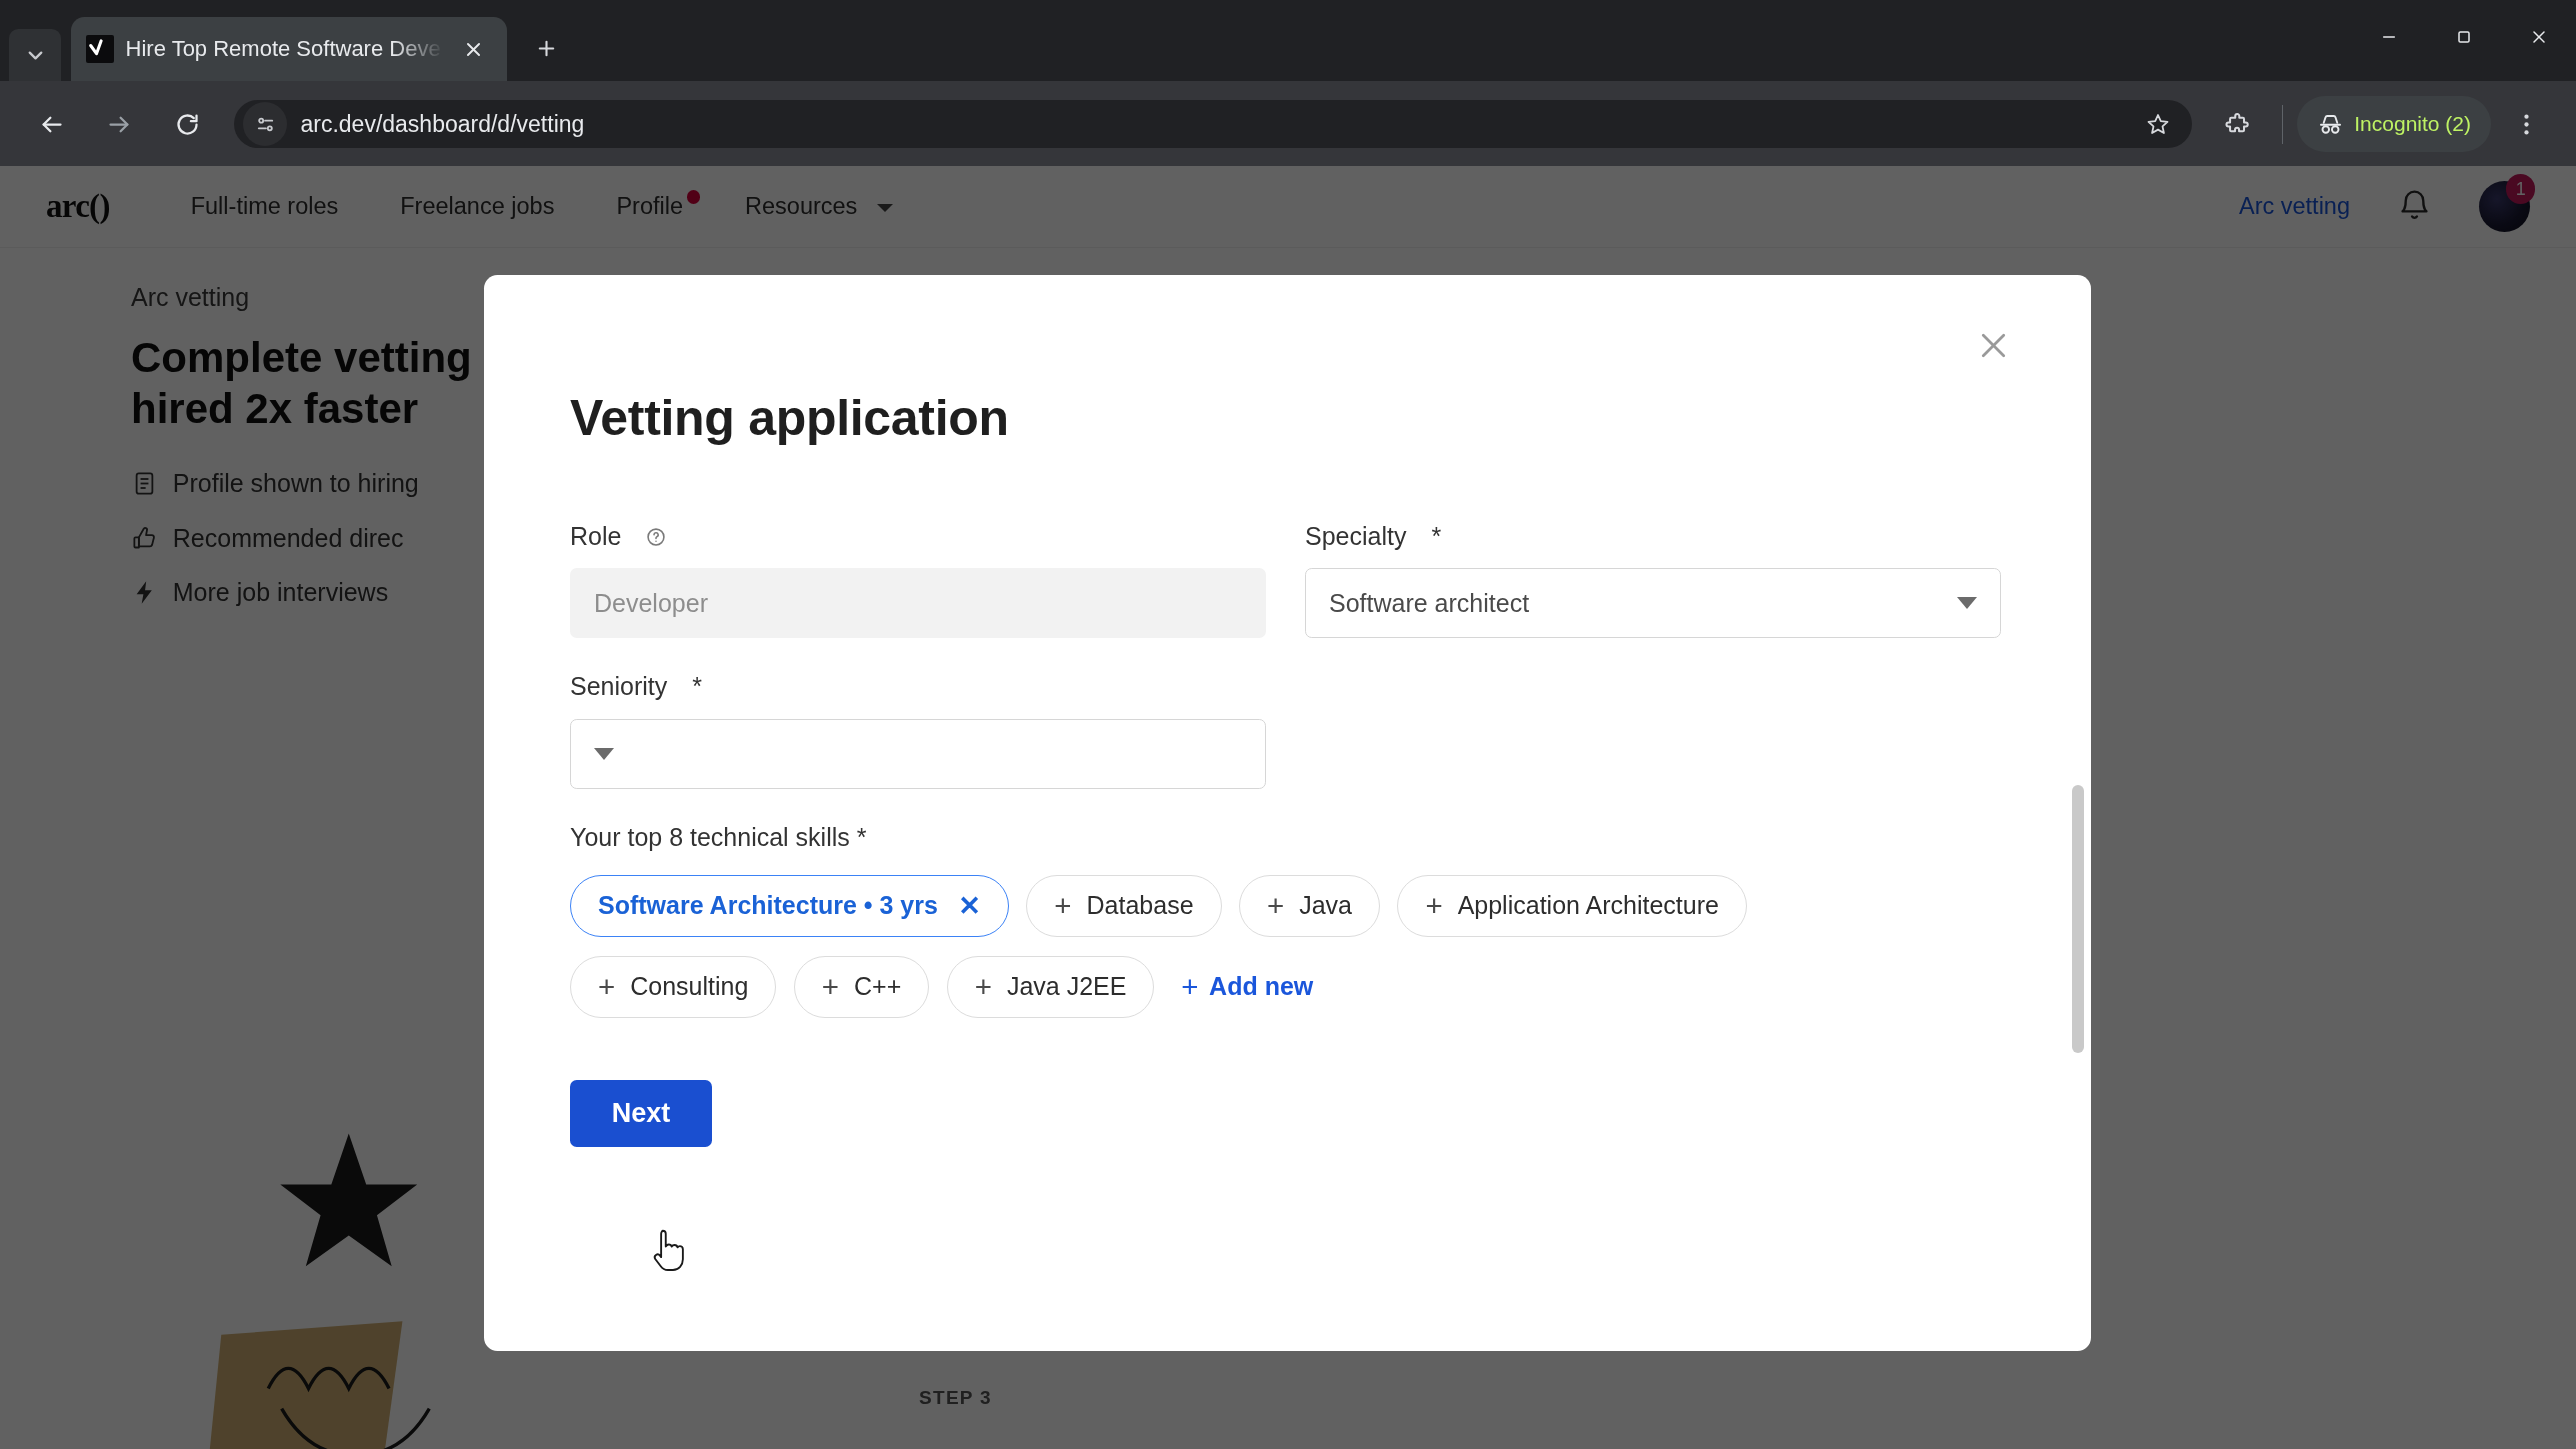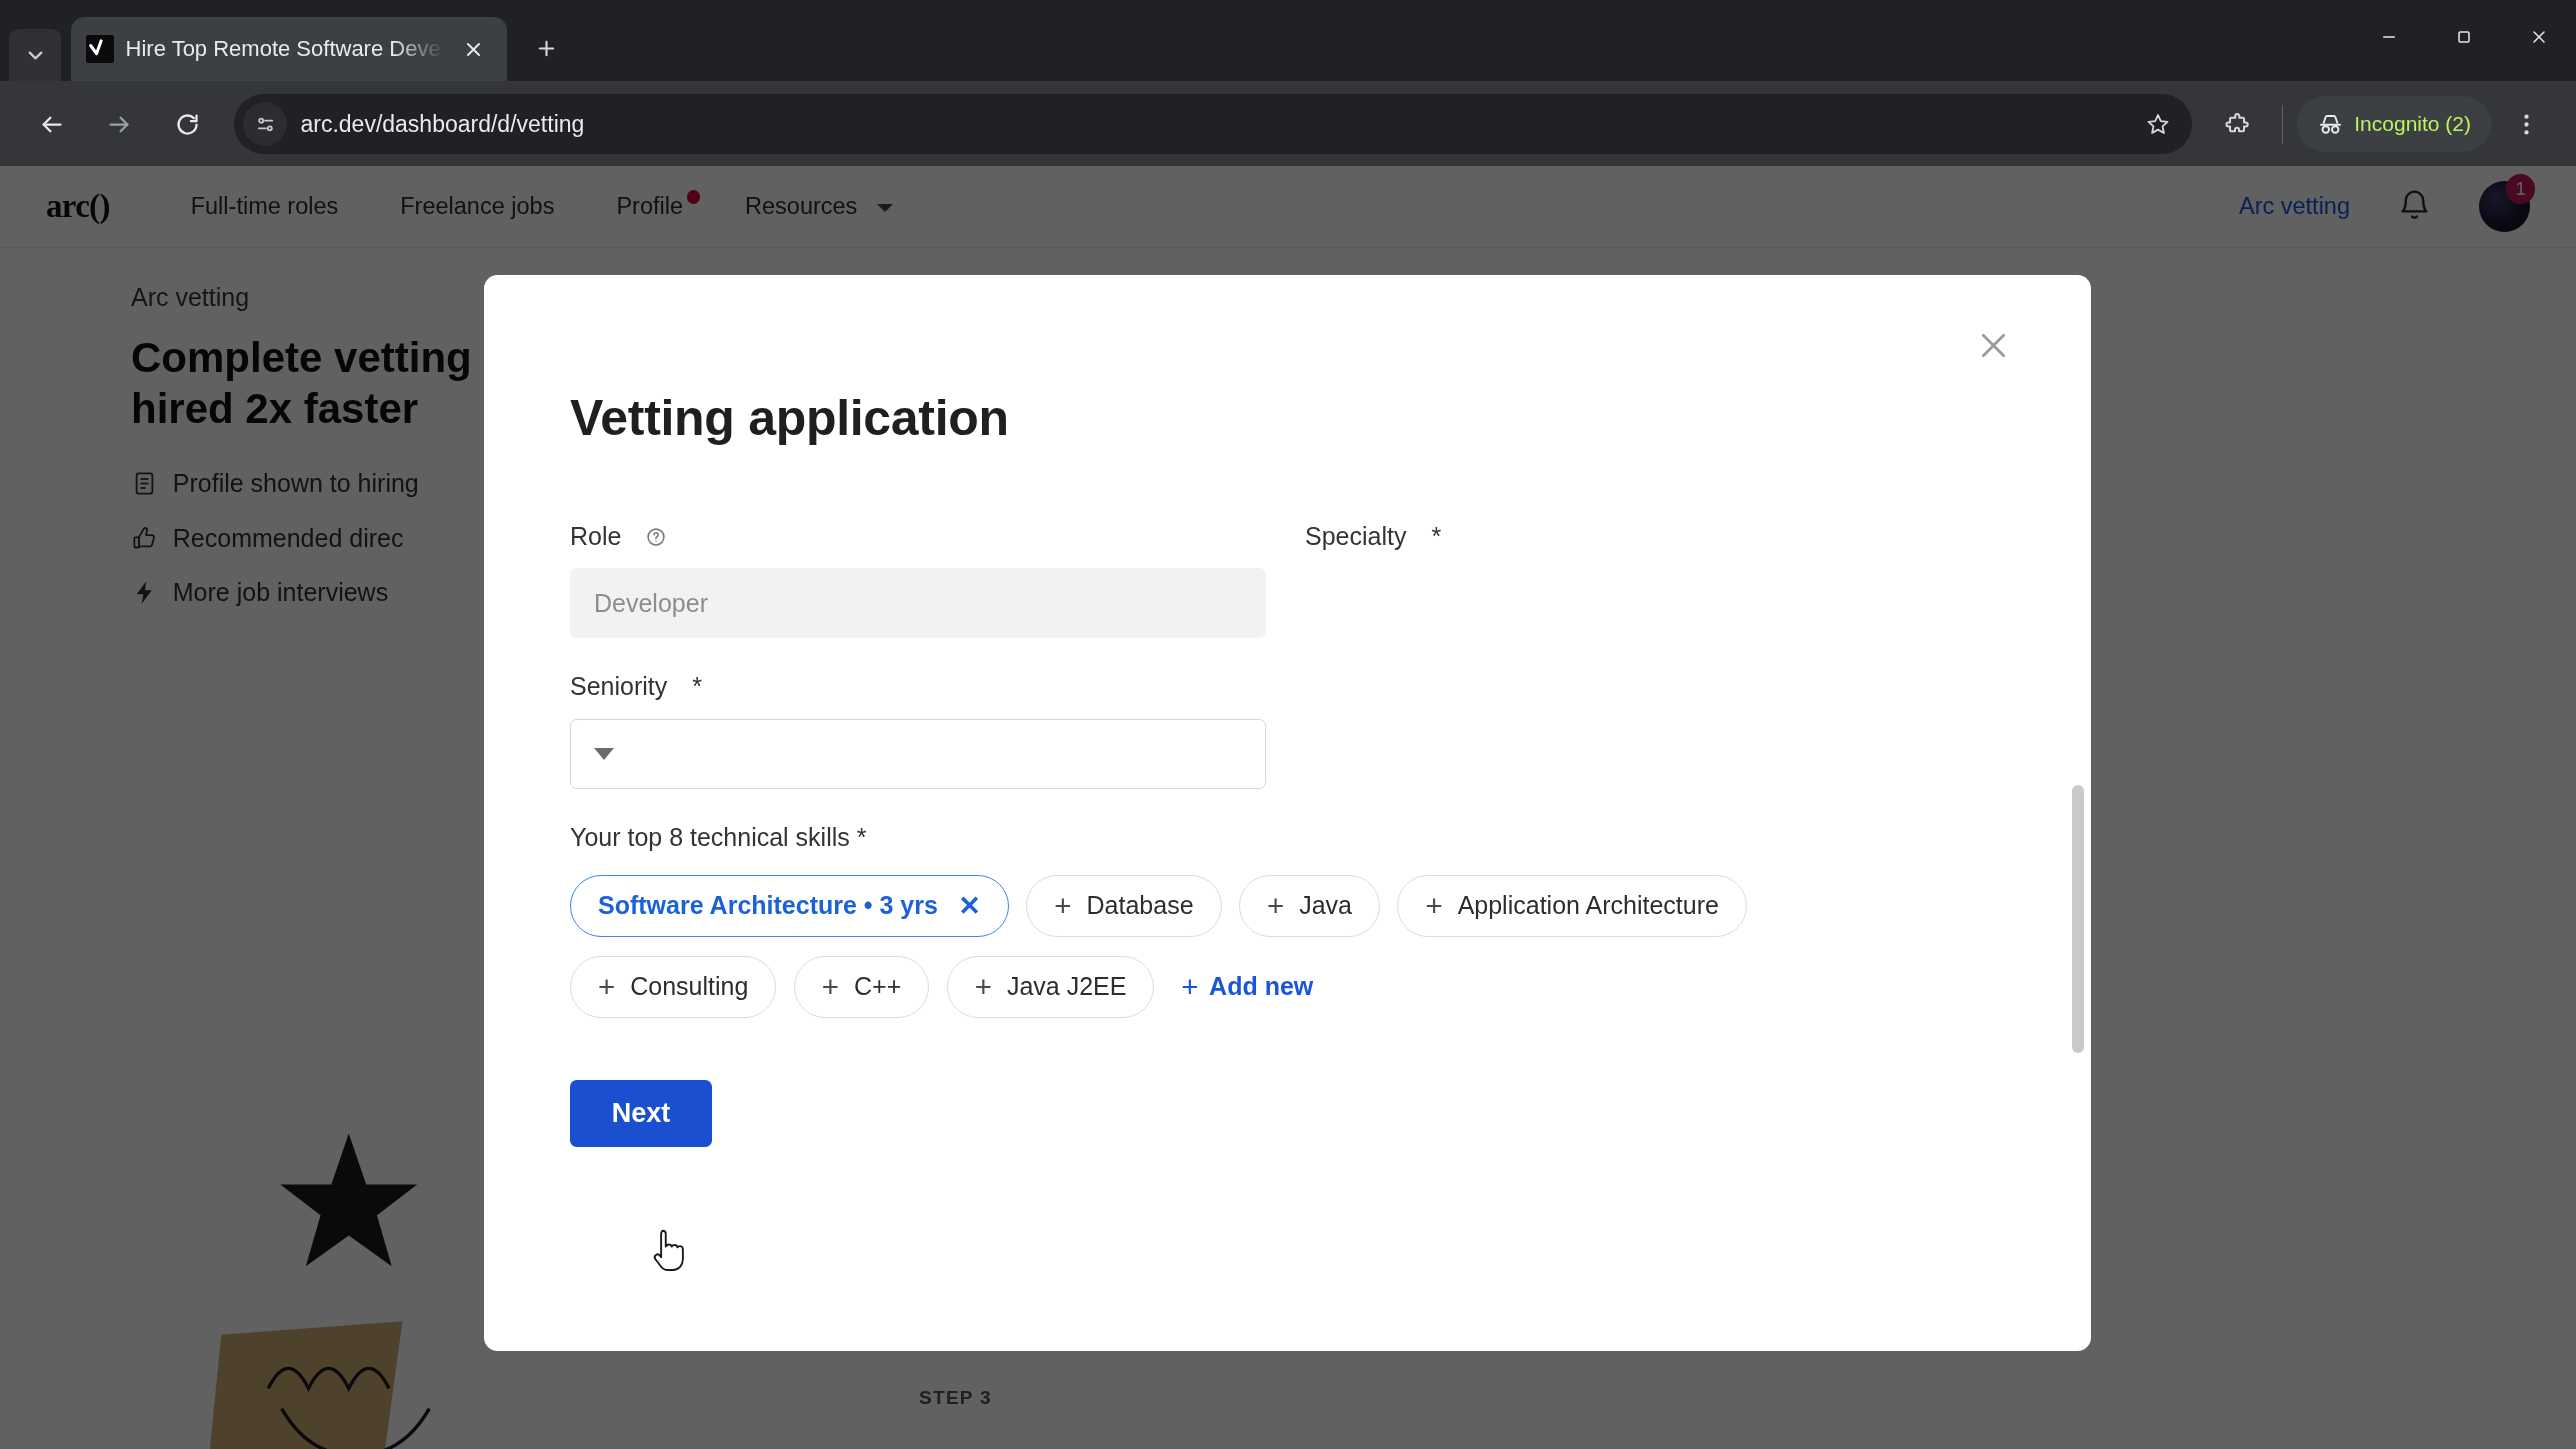--- a/index.html
+++ b/index.html
@@ -45,21 +45,21 @@
   .winbtn { width: 75px; height: 74px; display: flex; align-items: center; justify-content: center; }
   .winbtn svg { width: 20px; height: 20px; }
 
   .toolbar {
     height: 86px; background: #35363a; display: flex; align-items: center;
     padding: 0 19px; gap: 4px;
   }
   .navbtn { width: 64px; height: 64px; border-radius: 50%; display:flex; align-items:center; justify-content:center; }
   .navbtn svg { width: 27px; height: 27px; }
   .omnibox {
-    flex: 1 1 auto; height: 60px; background: #202124; border-radius: 30px;
+    flex: 1 1 auto; height: 48px; background: #202124; border-radius: 30px;
     display: flex; align-items: center; padding: 0 8px 0 9.4px; gap: 13.4px;
     margin: 0 10.7px;
   }
   .site-chip { width: 44px; height: 44px; border-radius: 50%; background: #2c2d30; display:flex; align-items:center; justify-content:center; flex:0 0 auto;}
   .site-chip svg { width: 23px; height: 23px; }
   .url-text { color: #e8eaed; font-size: 23px; flex: 1 1 auto; white-space: nowrap; overflow:hidden; }
   .omni-icon { width: 51px; height: 51px; display:flex; align-items:center; justify-content:center; flex:0 0 auto;}
   .omni-icon svg { width: 24px; height: 24px; }
   .tb-icon { width: 62px; height: 62px; display:flex; align-items:center; justify-content:center; flex:0 0 auto;}
   .tb-icon svg { width: 27px; height: 27px; }
@@ -381,20 +381,24 @@
           <div class="ctl disabled">
             <span class="val">Developer</span>
           </div>
         </div>
 
         <div class="field half">
           <div class="flabel">
             <span>Specialty</span>
             <span class="req">*</span>
           </div>
+          <div class="ctl">
+            <span class="val">Software architect</span>
+            <span class="caret"></span>
+          </div>
         </div>
       </div>
 
       <div class="field-row">
         <div class="field half">
           <div class="flabel">
             <span>Seniority</span>
             <span class="req">*</span>
           </div>
           <div class="ctl">

